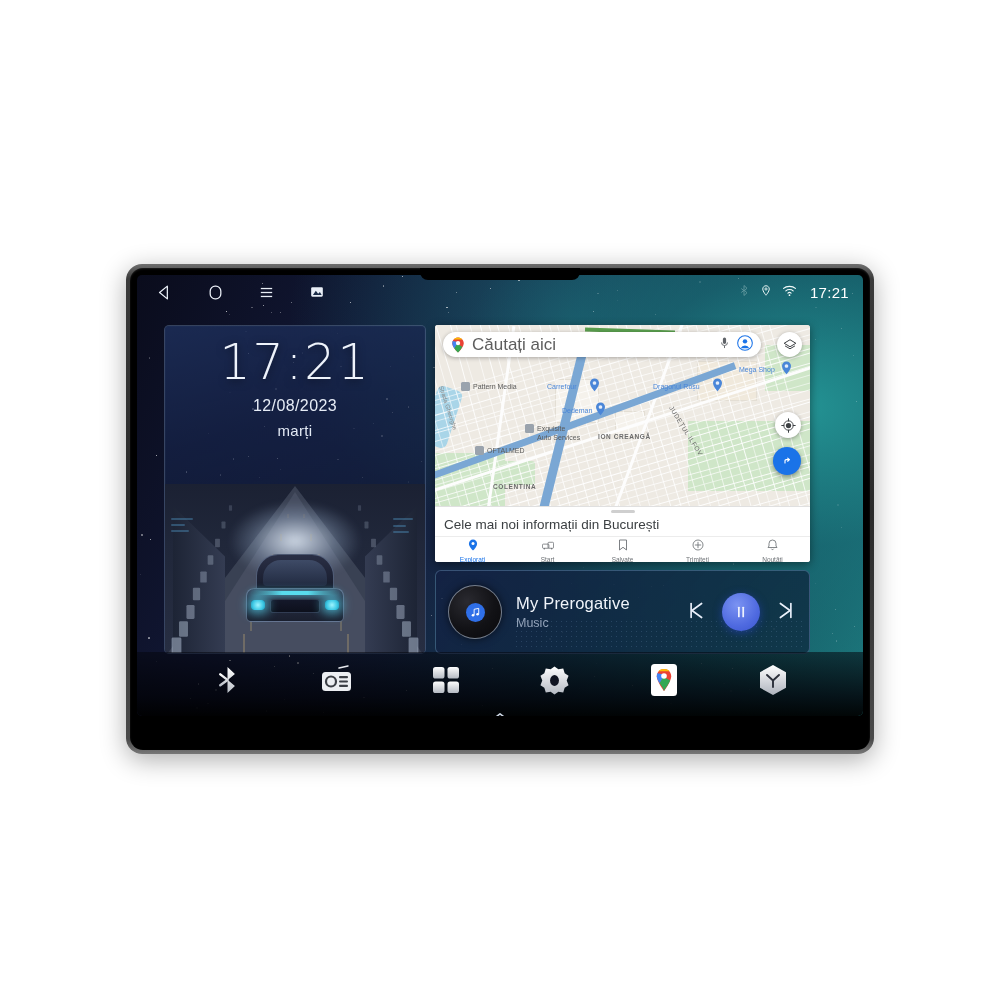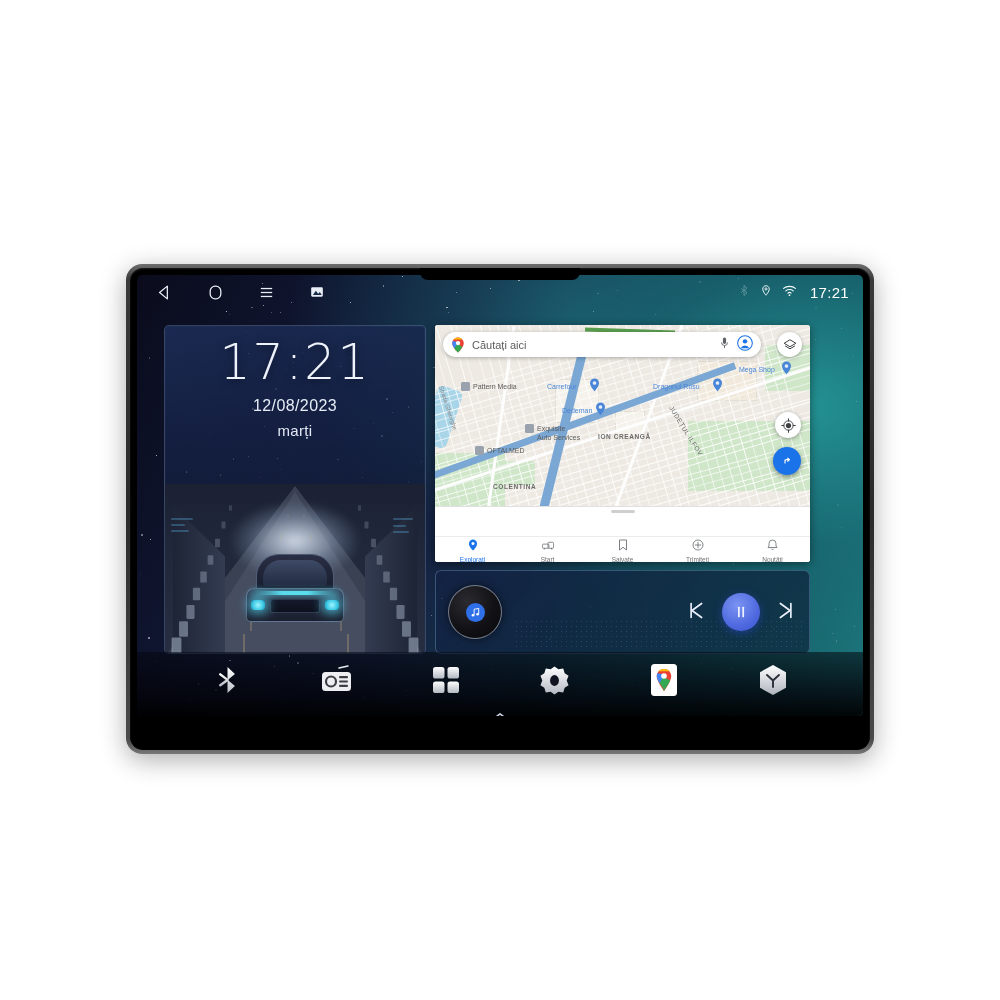--- a/index.html
+++ b/index.html
@@ -161,21 +161,21 @@
   .mp-lbl.poi{ color:#4a86d8; }
   .mp-lbl.area{ color:#6b6b6b; letter-spacing:.6px; font-size:6.5px; }
   .mp-pin{ position:absolute; width:11px; height:14px; }
   .mp-sq{ position:absolute; width:9px; height:9px; background:#9aa3ad; border-radius:1.5px; }
 
   #map-search{
     position:absolute; left:8px; top:7px; width:318px; height:25px;
     background:#fff; border-radius:13px; display:flex; align-items:center;
     padding:0 8px; box-shadow:0 1px 4px rgba(0,0,0,.3); z-index:3;
   }
-  #map-search .ph{ font-size:11px; color:#5d5d5d; margin-left:7px; flex:1; }
+  #map-search .ph{ font-size:17px; color:#5d5d5d; margin-left:7px; flex:1; }
   #layers-btn{
     position:absolute; right:8px; top:7px; width:25px; height:25px; border-radius:50%;
     background:#fff; display:flex; align-items:center; justify-content:center;
     box-shadow:0 1px 4px rgba(0,0,0,.3); z-index:3;
   }
   #mylocation-btn{
     position:absolute; right:9px; top:87px; width:26px; height:26px; border-radius:50%;
     background:#fff; display:flex; align-items:center; justify-content:center;
     box-shadow:0 1px 4px rgba(0,0,0,.35); z-index:3;
   }
@@ -786,20 +786,21 @@
                 <path d="M9 15 v-3.2 a1.8 1.8 0 0 1 1.8-1.8 h4.4 M13 7.6 L15.8 10 L13 12.4" fill="none" stroke="#fff" stroke-width="1.7" stroke-linecap="round" stroke-linejoin="round"></path>
               </svg>
           </div>
 
           <div id="gmaps-logo">
             <span>G</span><span>o</span><span>o</span><span>g</span><span>l</span><span>e</span>
           </div>
 
           <div id="map-sheet">
             <div id="sheet-grip"></div>
+            <div id="sheet-title">Cele mai noi informații din București</div>
             <div id="map-tabs">
                 <div class="mtab active">
             <span><svg width="10" height="12" viewBox="0 0 24 28">
                       <path d="M12 1 C6.6 1 2.2 5.4 2.2 10.8 C2.2 18.2 12 27 12 27 S21.8 18.2 21.8 10.8 C21.8 5.4 17.4 1 12 1Z" fill="#1a73e8"></path>
                       <circle cx="12" cy="10.6" r="3.6" fill="#fff"></circle>
                     </svg></span>
             <span class="lbl">Explorați</span>
           </div>
                 <div class="mtab">
             <span><svg width="12" height="11" viewBox="0 0 26 22">
@@ -836,20 +837,24 @@
 
         <div id="music-widget">
           <div id="album-disc">
             <div id="disc-center">
               <svg width="11" height="11" viewBox="0 0 24 24">
                   <path d="M9 18 V5 L19 3 V16" fill="none" stroke="#fff" stroke-width="2"></path>
                   <circle cx="6.5" cy="18" r="2.8" fill="#fff"></circle>
                   <circle cx="16.5" cy="16" r="2.8" fill="#fff"></circle>
                 </svg>
             </div>
+          </div>
+          <div id="music-meta">
+            <div id="track-title">My Prerogative</div>
+            <div id="track-sub">Music</div>
           </div>
           <div id="music-controls">
             <div>
               <svg width="21" height="21" viewBox="0 0 24 24">
                   <path d="M7 4 v16" stroke="#eaf0fb" stroke-width="1.9" stroke-linecap="round"></path>
                   <path d="M19 4 L8 12 L19 20" fill="none" stroke="#eaf0fb" stroke-width="1.9" stroke-linejoin="round" stroke-linecap="round"></path>
                 </svg>
             </div>
             <div id="play-btn">
               <svg width="16" height="16" viewBox="0 0 24 24">

